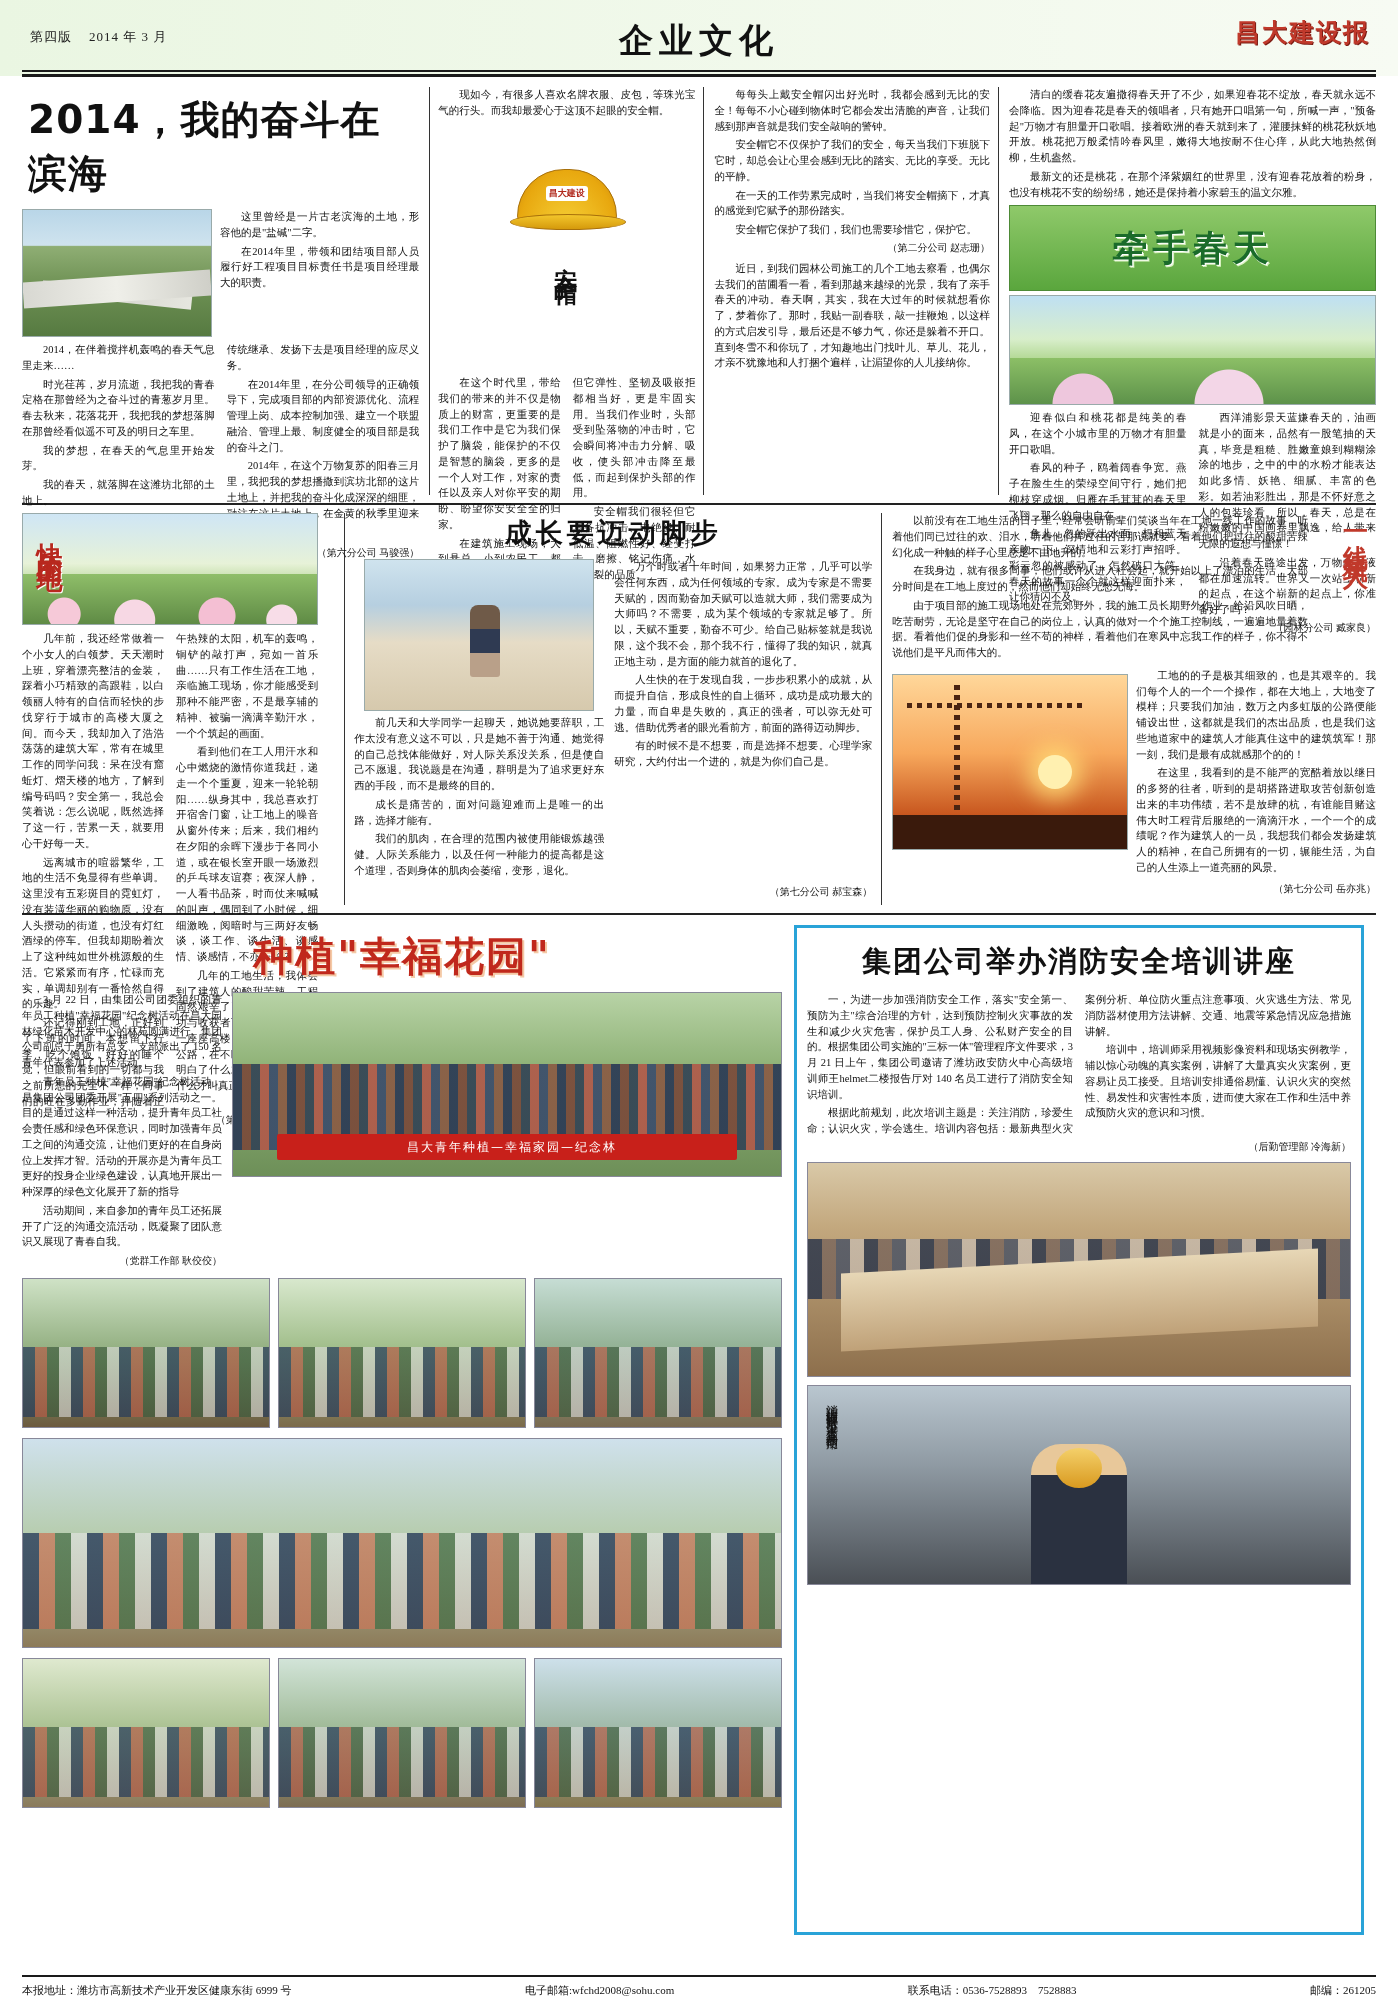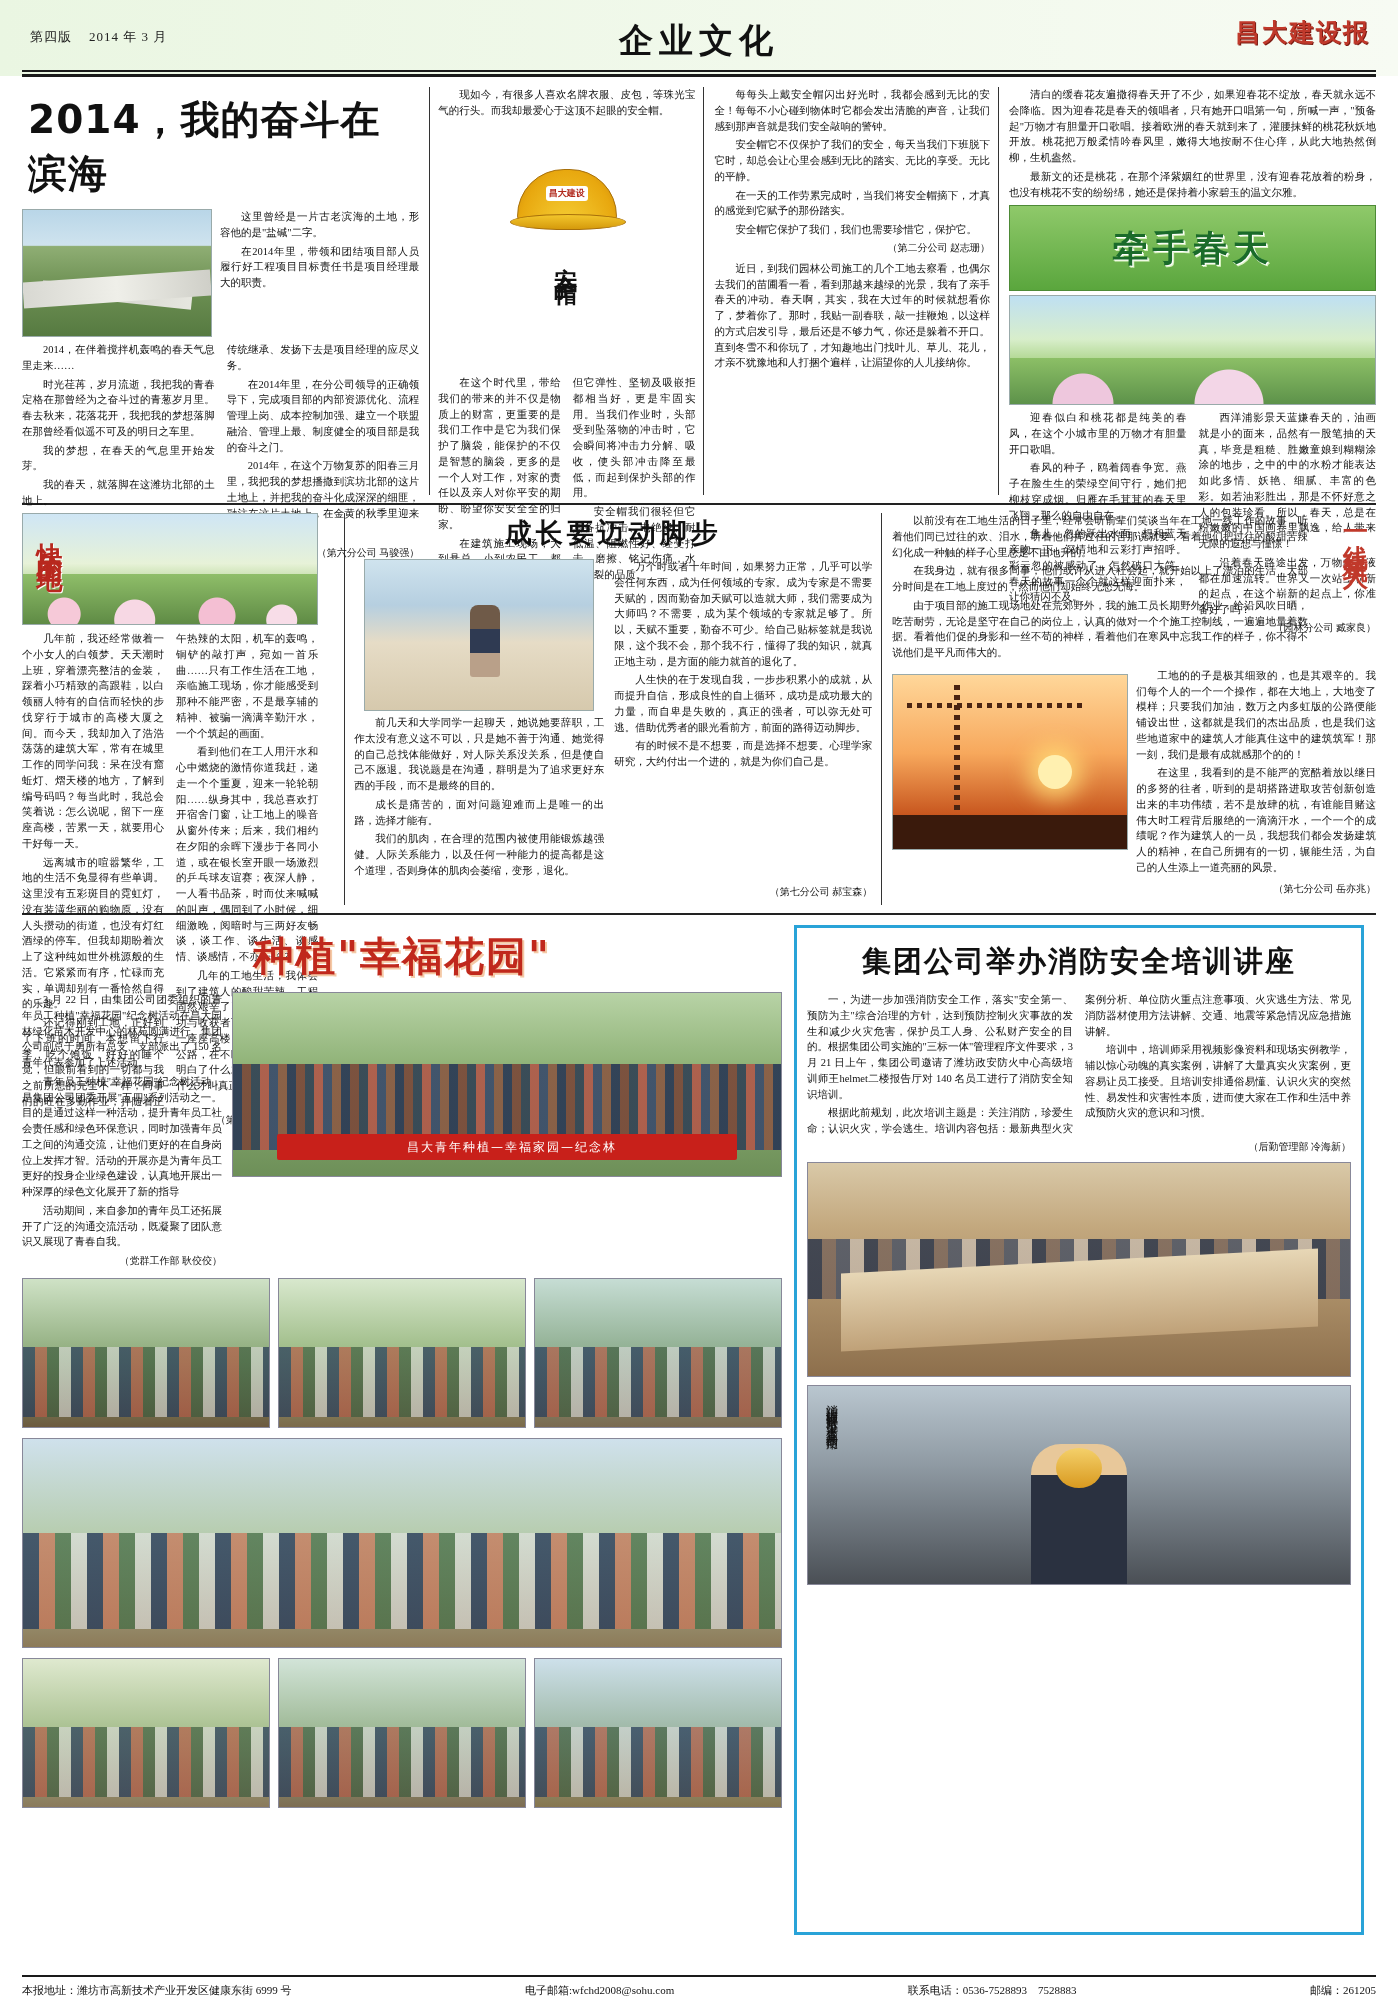--- a/index.html
+++ b/index.html
@@ -440,21 +440,21 @@
   </div>
 
   <div class="sec2">
 
     <div class="s2a" style="position:relative;">
       <div class="happy-photo">
         <div class="flowers"></div>
         <div class="v-title-happy">快乐的工地</div>
       </div>
       <div class="ctext twocol" style="margin-top:6px;">
-        <p>几年前，我还经常做着一个小女人的白领梦。天天潮时上班，穿着漂亮整洁的金装，踩着小巧精致的高跟鞋，以白领丽人特有的自信而轻快的步伐穿行于城市的高楼大厦之间。而今天，我却加入了浩浩荡荡的建筑大军，常有在城里工作的同学问我：呆在没有窟蚯灯、熠天楼的地方，了解到编号码吗？每当此时，我总会笑着说：怎么说呢，留下一座座高楼，苦累一天，就要用心干好每一天。</p>
+        <p>几年前，我还经常做着一个小女人的白领梦。天天潮时上班，穿着漂亮整洁的金装，踩着小巧精致的高跟鞋，以白领丽人特有的自信而轻快的步伐穿行于城市的高楼大厦之间。而今天，我却加入了浩浩荡荡的建筑大军，常有在城里工作的同学问我：呆在没有窟蚯灯、熠天楼的地方，了解到编号码吗？安全第一，我总会笑着说：怎么说呢，既然选择了这一行，苦累一天，就要用心干好每一天。</p>
         <p>远离城市的喧嚣繁华，工地的生活不免显得有些单调。这里没有五彩斑目的霓虹灯，没有装潢华丽的购物原，没有人头攒动的街道，也没有灯红酒绿的停车。但我却期盼着次上了这种纯如世外桃源般的生活。它紧紧而有序，忙碌而充实，单调却别有一番恰然自得的乐趣。</p>
         <p>还记得刚到工地，正好到了下班的时间，本想留下行李，吃个饱饭，好好的睡个觉，但眼前看到的一切都与我之前所想的完全不一样；同事们的旺在多勤作业，拌随着正午热辣的太阳，机车的轰鸣，铜铲的敲打声，宛如一首乐曲……只有工作生活在工地，亲临施工现场，你才能感受到那种不能严密，不是最享辅的精神、被骗一滴满辛勤汗水，一个个筑起的画面。</p>
         <p>看到他们在工人用汗水和心中燃烧的激情你道我赶，递走一个个重夏，迎来一轮轮朝阳……纵身其中，我总喜欢打开宿舍门窗，让工地上的噪音从窗外传来；后来，我们相约在夕阳的余晖下漫步于各同小道，或在银长室开眼一场激烈的乒乓球友谊赛；夜深人静，一人看书品茶，时而仗来喊喊的叫声，偶同到了小时候，细细激晚，阅暗时与三两好友畅谈，谈工作、谈生活、谈感情、谈感情，不亦乐乎？</p>
         <p>几年的工地生活，我体会到了建筑人的酸甜苦辣。工程固然艰辛了了，但我们有机成功与收获者下一个站点，留下一座座高楼，或者是一条条的公路，在不断的创的与中，我明白了什么才是真正的拥有，什么才叫真正的快乐。</p>
       </div>
       <div class="sig">（第七分公司 张红霞）</div>
     </div>
 
     <div class="s2b" style="border-left:1px solid #333; border-right:1px solid #333; padding:0 9px;">
       <div class="hdr-h">成长要迈动脚步</div>

